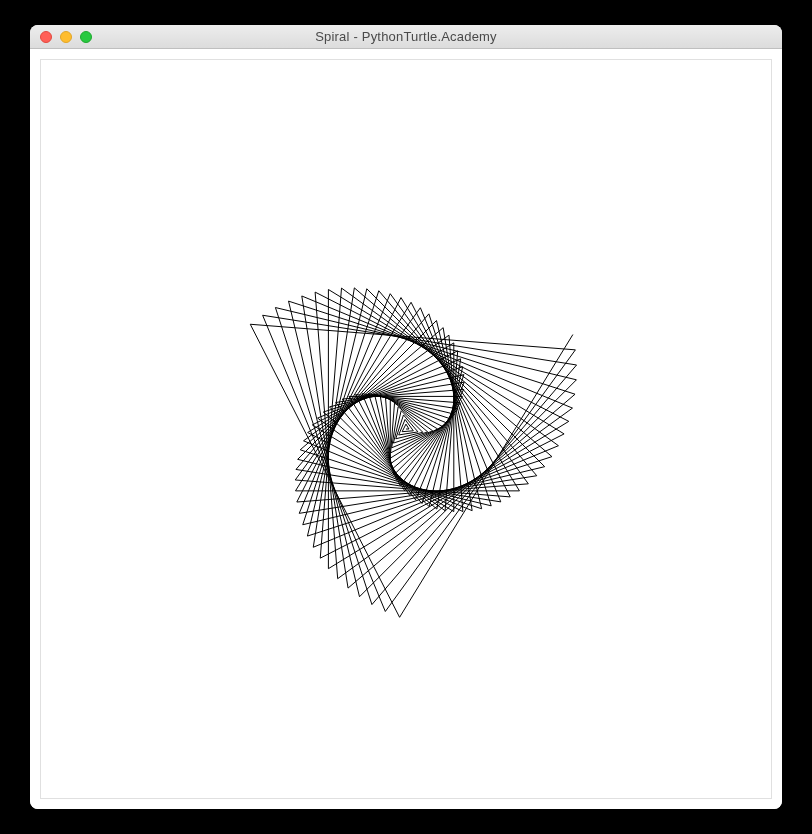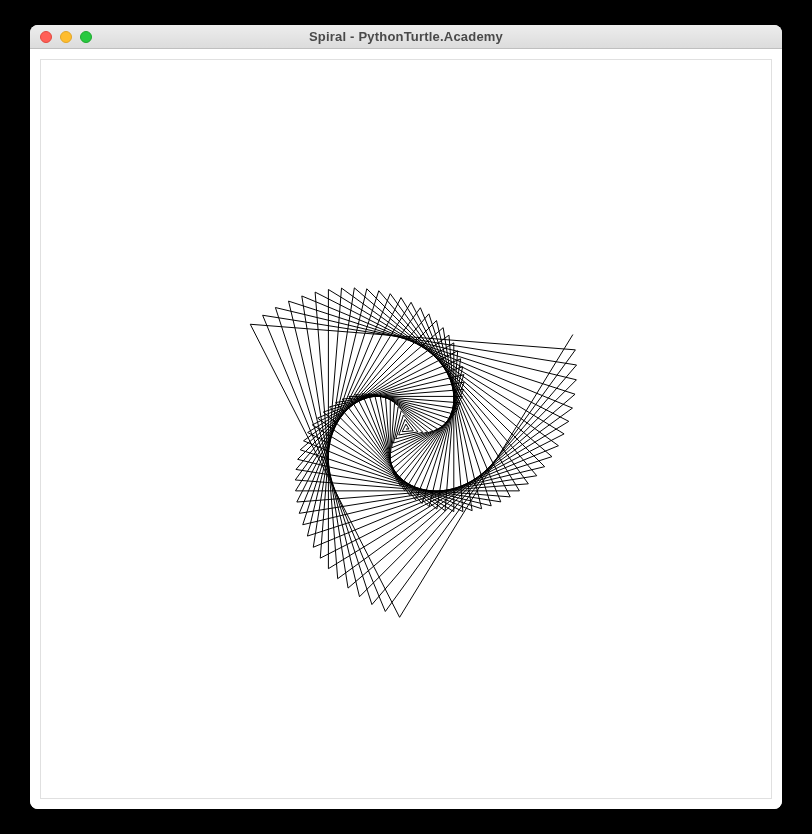--- a/index.html
+++ b/index.html
@@ -65,21 +65,21 @@
     .traffic-light.zoom {
       background: #28c940;
       border: 0.5px solid #1fa82f;
     }
     
     .window-title {
       flex: 1;
       text-align: center;
       font-size: 13px;
       color: #4a4a4a;
-      font-weight: 700;
+      font-weight: 400;
       letter-spacing: 0.2px;
     }
     
     .canvas-container {
       flex: 1;
       background: #fff;
       position: relative;
       display: flex;
       align-items: center;
       justify-content: center;

